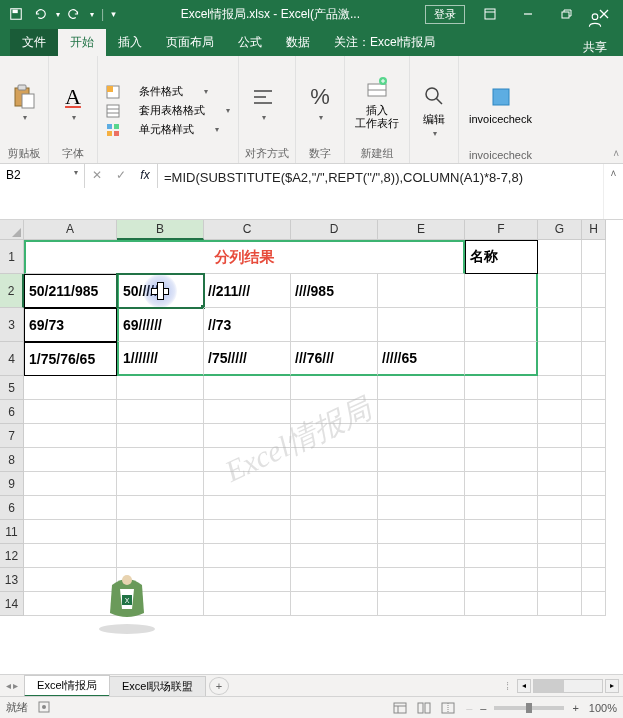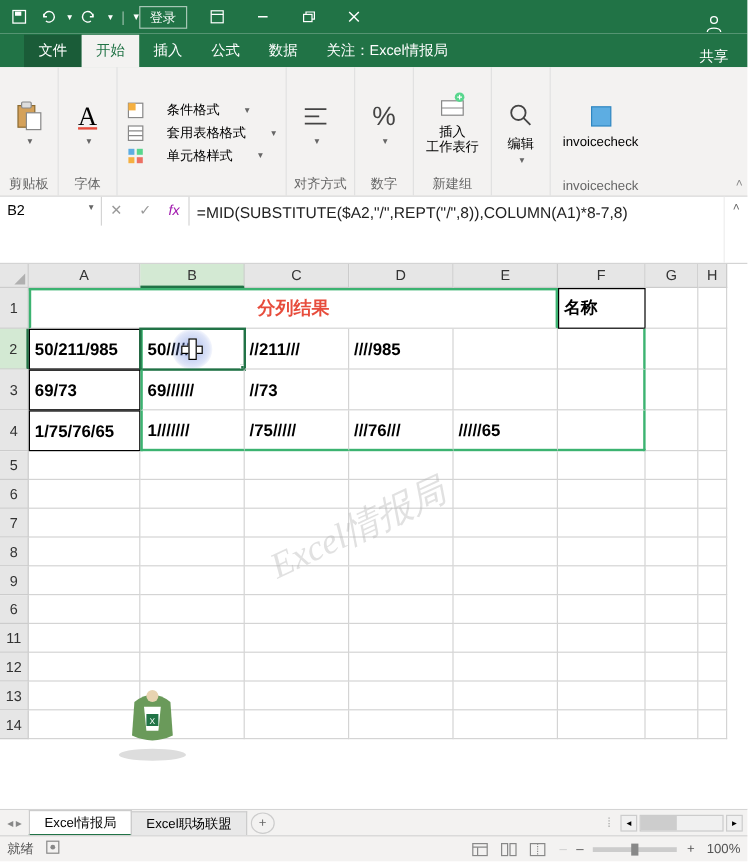--- a/index.html
+++ b/index.html
@@ -11,21 +11,21 @@
     .qat-btn { width: 20px; height: 20px; display: flex; align-items: center; justify-content: center; cursor: pointer; }
     .qat-btn svg { width: 14px; height: 14px; }
     .qat-sep { margin: 0 3px; color: rgba(255,255,255,0.5); }
     .titlebar-title { flex: 1; text-align: center; white-space: nowrap; overflow: hidden; }
     .titlebar-right { display: flex; align-items: center; gap: 0; }
     .login-btn { border: 1px solid rgba(255,255,255,0.6); padding: 1px 8px; font-size: 11px; margin-right: 6px; cursor: pointer; }
     .win-btn { width: 38px; height: 28px; display: flex; align-items: center; justify-content: center; cursor: pointer; }
     .win-btn svg { width: 12px; height: 12px; }
     
     
-    .ribbon-tabs { background: #217346; height: 28px; display: flex; align-items: flex-end; color: #fff; font-size: 12px; padding-left: 20px; }
+    .ribbon-tabs { background: #217346; height: 28px; display: flex; align-items: flex-end; color: #fff; font-size: 12px; padding-left: 10px; }
     .ribbon-tab { padding: 5px 12px; cursor: pointer; }
     .ribbon-tab.file { background: #1a5c38; }
     .ribbon-tab.active { background: #f3f2f1; color: #217346; }
     .ribbon-tabs-right { margin-left: auto; display: flex; align-items: center; gap: 10px; padding-right: 10px; flex-direction: column; }
     .ribbon-icn { width: 18px; height: 18px; display: flex; align-items: center; justify-content: center; cursor: pointer; }
     
     
     .ribbon { background: #f3f2f1; border-bottom: 1px solid #d4d4d4; height: 108px; display: flex; font-size: 11px; }
     .ribbon-group { border-right: 1px solid #e1e1e1; display: flex; flex-direction: column; padding: 4px 6px 2px; }
     .rg-body { flex: 1; display: flex; align-items: center; gap: 4px; }
@@ -118,20 +118,23 @@
     <div class="qat-btn">
         <svg viewBox="0 0 16 16">
           <path d="M12 8 A5 5 0 1 0 10 12" fill="none" stroke="#fff" stroke-width="1.3"></path>
           <path d="M12 5 L12 8 L9 8" fill="none" stroke="#fff" stroke-width="1.3"></path>
         </svg>
       </div>
     <span class="dd-arrow" style="color:#fff">▾</span>
     <span class="qat-sep">|</span>
     <span style="color:#fff;font-size:9px">▾</span>
   </div>
+  <div class="titlebar-title">
+    <span>Excel情报局.xlsx</span><span> - Excel(产品激...</span>
+  </div>
   <div class="titlebar-right">
     <span class="login-btn">登录</span>
     <div class="win-btn">
         <svg viewBox="0 0 12 12">
           <rect x="1" y="1" width="10" height="10" fill="none" stroke="#fff"></rect>
           <line x1="1" y1="4" x2="11" y2="4" stroke="#fff"></line>
         </svg>
       </div>
     <div class="win-btn">
         <svg viewBox="0 0 12 12">
@@ -150,20 +153,21 @@
           <line x1="10" y1="2" x2="2" y2="10" stroke="#fff" stroke-width="1.2"></line>
         </svg>
       </div>
   </div>
 </div>
 
 <div class="ribbon-tabs">
   <div class="ribbon-tab file">文件</div>
   <div class="ribbon-tab active">开始</div>
   <div class="ribbon-tab">插入</div>
+  <div class="ribbon-tab">页面布局</div>
   <div class="ribbon-tab">公式</div>
   <div class="ribbon-tab">数据</div>
   <div class="ribbon-tab">关注：Excel情报局</div>
   <div class="ribbon-tabs-right">
     <div class="ribbon-icn">
         <svg viewBox="0 0 16 16">
           <circle cx="8" cy="7" r="4" fill="none" stroke="#fff"></circle>
           <line x1="6" y1="12" x2="10" y2="12" stroke="#fff"></line>
         </svg>
       </div>
@@ -318,21 +322,21 @@
 </div>
 
 <div class="fx-area">
   <div class="name-box">
       <span>B2</span>
       <span class="dd-arrow">▾</span>
     </div>
   <div class="fx-btns">
     <div class="fx-btn">✕</div>
     <div class="fx-btn">✓</div>
-    <div class="fx-btn" style="font-style:italic;color:#a21caf">fx</div>
+    <div class="fx-btn" style="font-style:italic;color:#0f172a">fx</div>
   </div>
   <div class="fx-input">=MID(SUBSTITUTE($A2,"/",REPT("/",8)),COLUMN(A1)*8-7,8)</div>
   <div class="fx-toggle">˄</div>
 </div>
 
 <div class="grid-wrap">
   <div class="grid">
     <div class="sel-all"></div>
     <div class="hdr">A</div>
     <div class="hdr col-sel">B</div>

